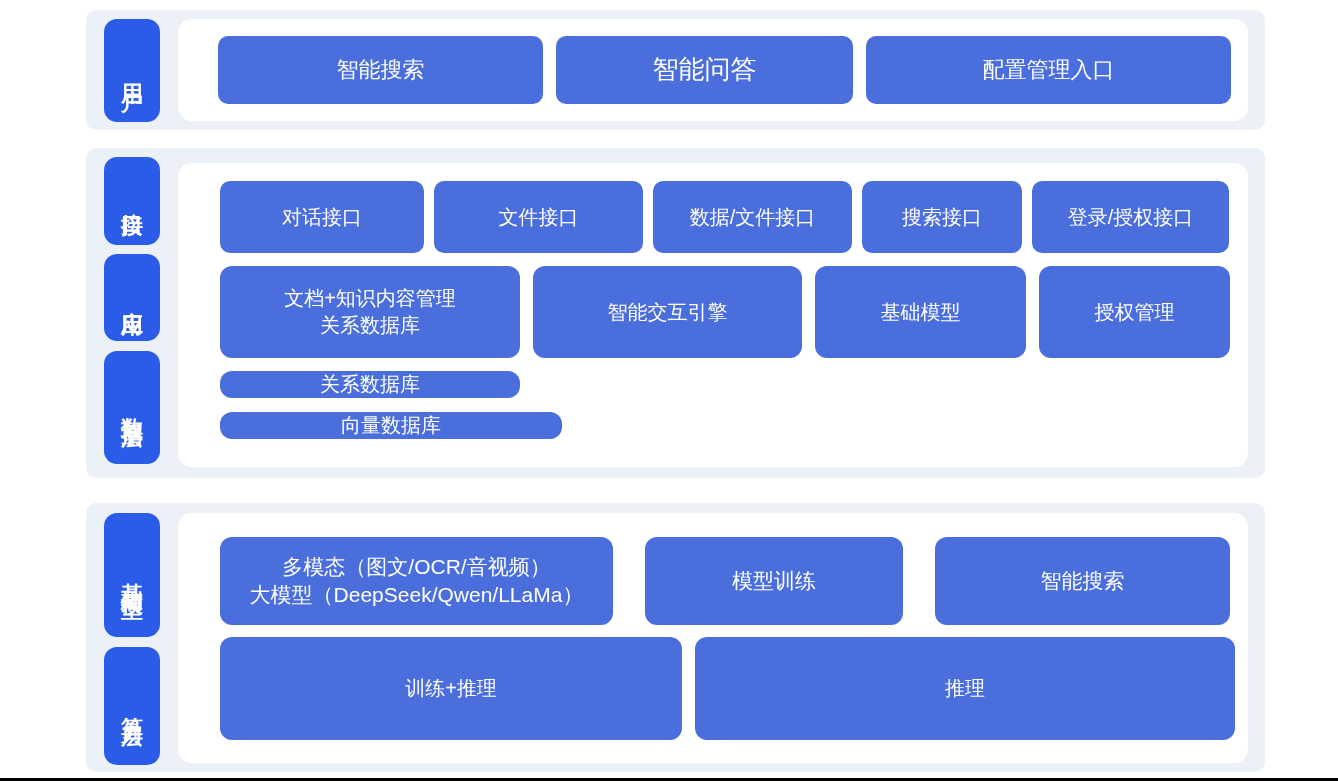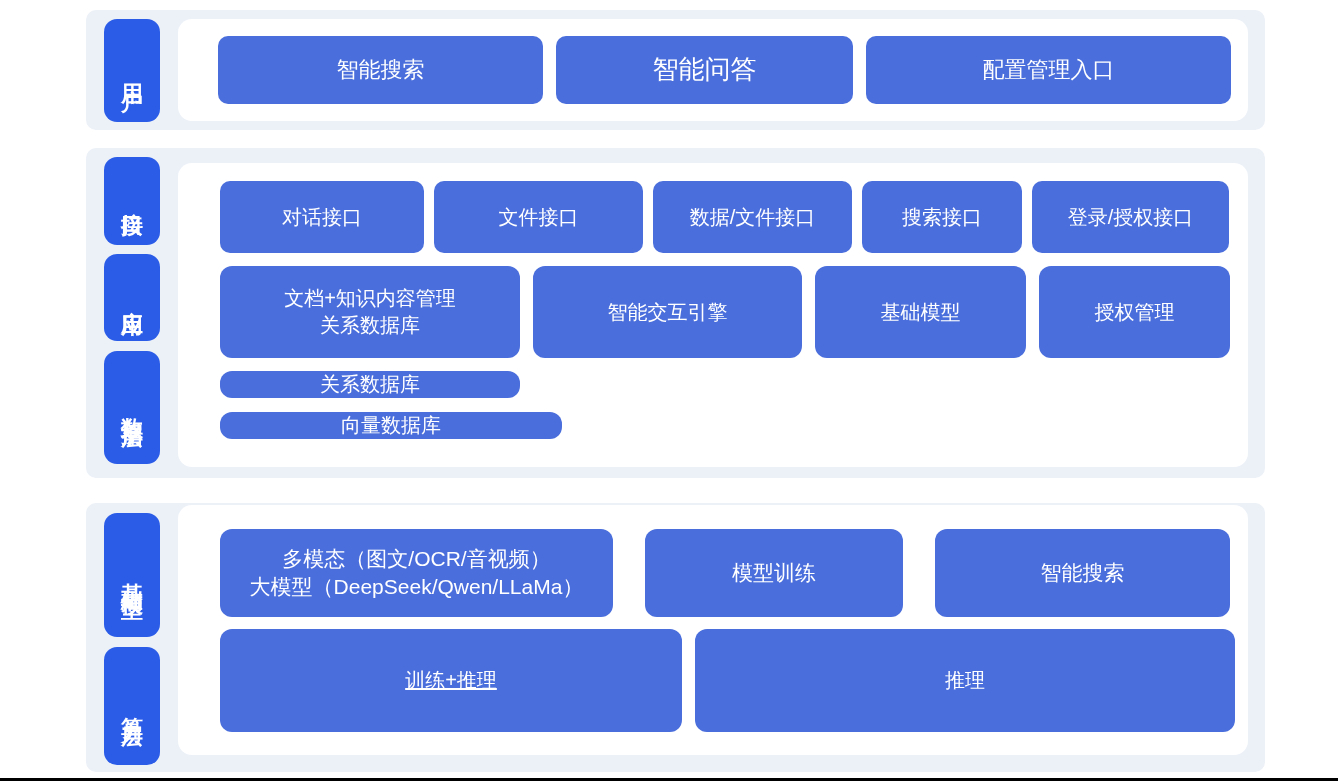--- a/index.html
+++ b/index.html
@@ -118,28 +118,28 @@
         <div class="box big" style="width:300px;">关系数据库</div>
         <div class="box big" style="width:342px;">向量数据库</div>
       </div>
     </div>
   </section>
 
   <section class="band" style="top:503px; height:269px;">
     <div class="layer-label" style="top:10px; height:124px;">基础模型</div>
     <div class="layer-label" style="top:144px; height:118px;">算力层</div>
 
-    <div class="panel" style="top:2px; height:250px; padding-top:24px;">
+    <div class="panel" style="top:10px; height:250px; padding-top:24px;">
       <div class="row" style="gap:32px; height:88px;">
         <div class="box big" style="width:393px; font-size:21px;">多模态（图文/OCR/音视频）
 大模型（DeepSeek/Qwen/LLaMa）</div>
         <div class="box big" style="width:258px; font-size:21px;text-align:right;">模型训练</div>
         <div class="box big" style="width:295px; font-size:21px;">智能搜索</div>
       </div>
       <div class="row" style="gap:13px; height:103px; margin-top:12px;">
-        <div class="box big" style="width:462px;text-decoration:underline;">训练+推理</div>
+        <div class="box big" style="width:462px;">训练+推理</div>
         <div class="box big" style="width:540px;">推理</div>
       </div>
     </div>
   </section>
 
   <div class="bottom-line"></div>
 </div>
 
 </body></html>

